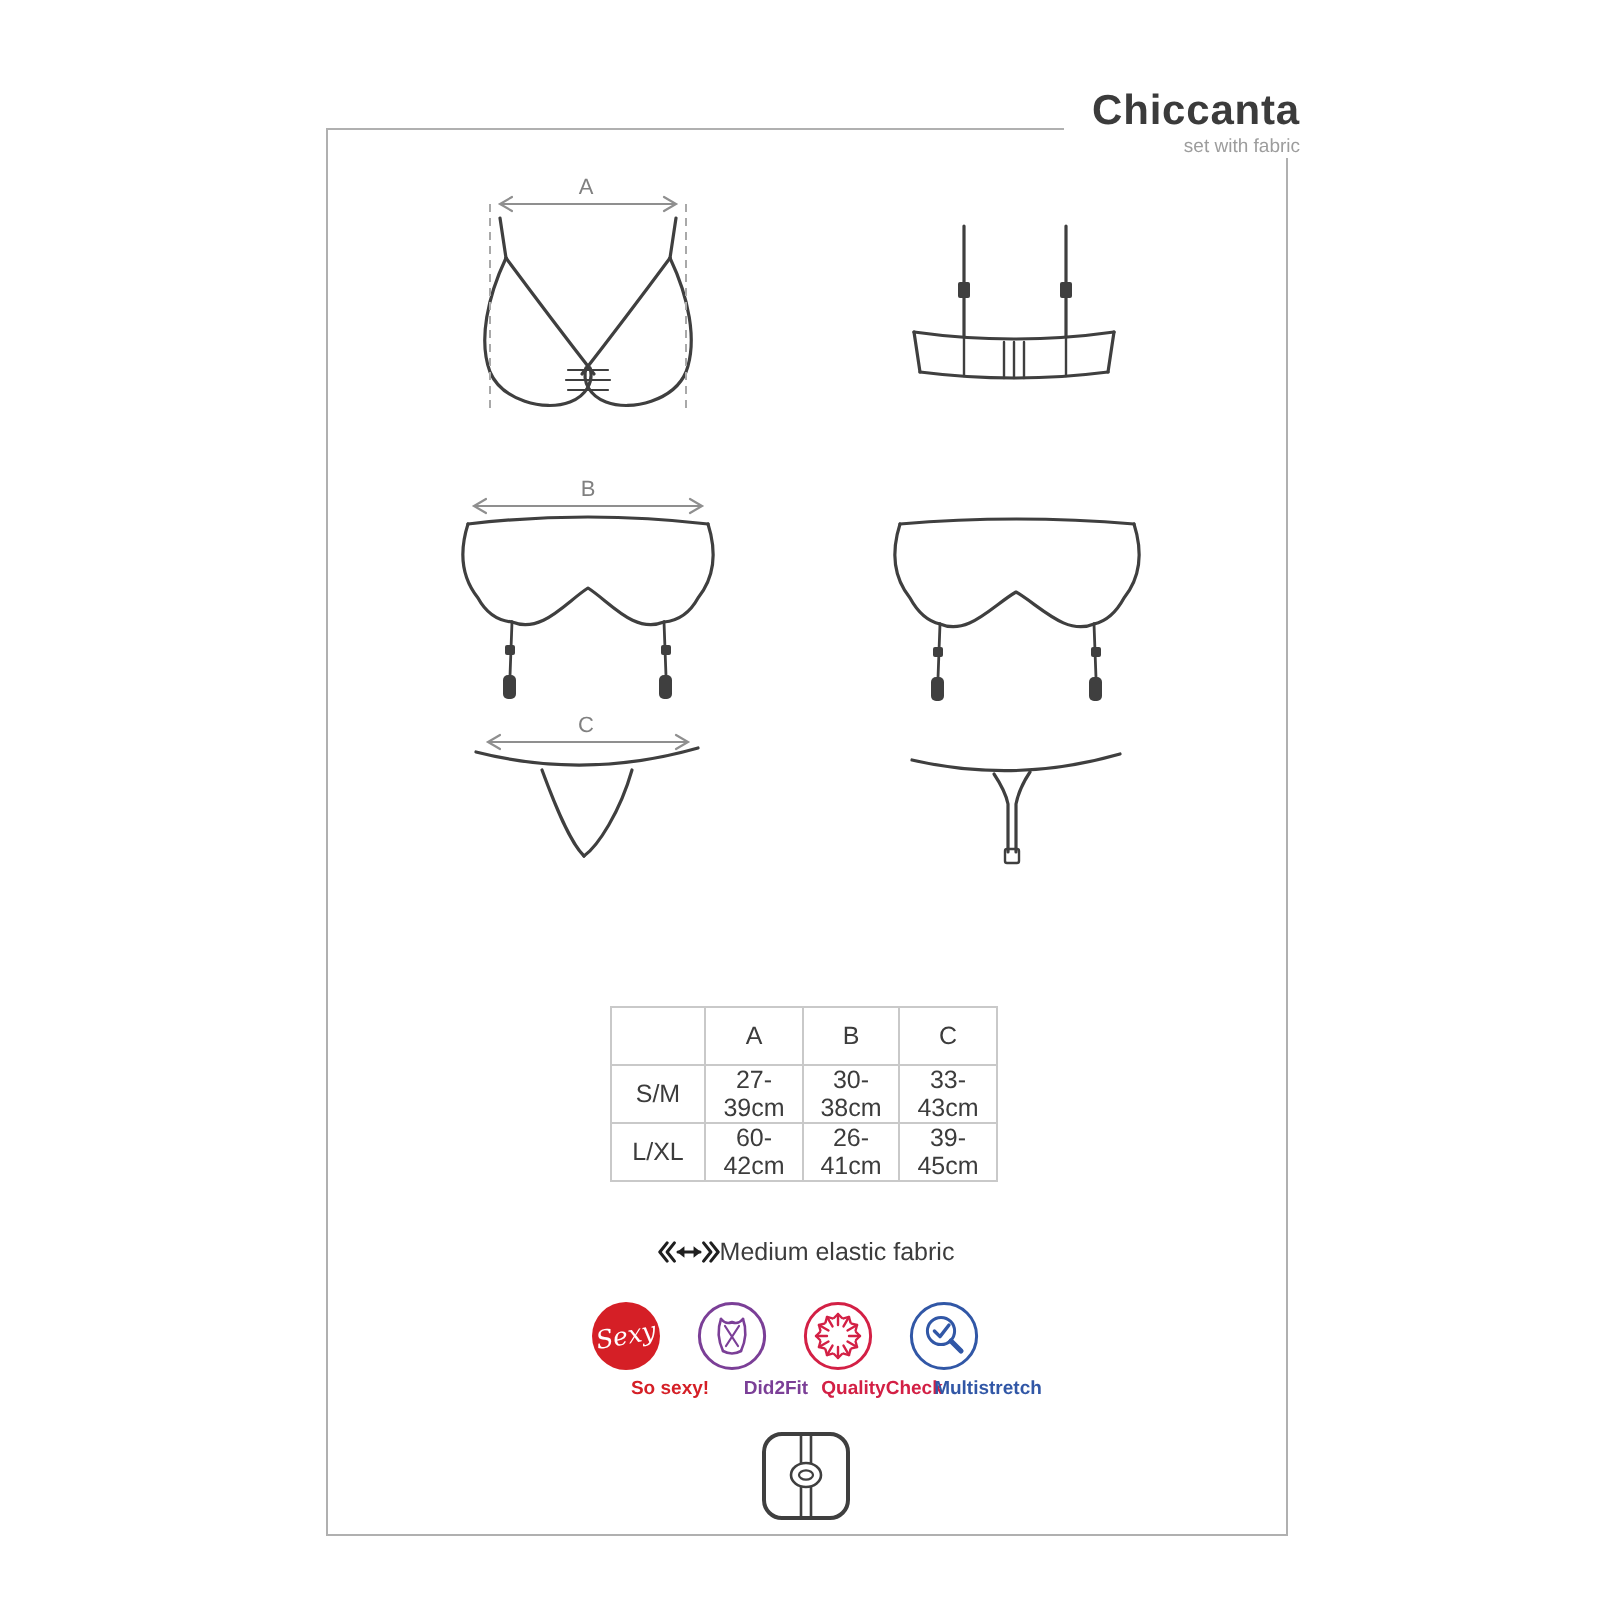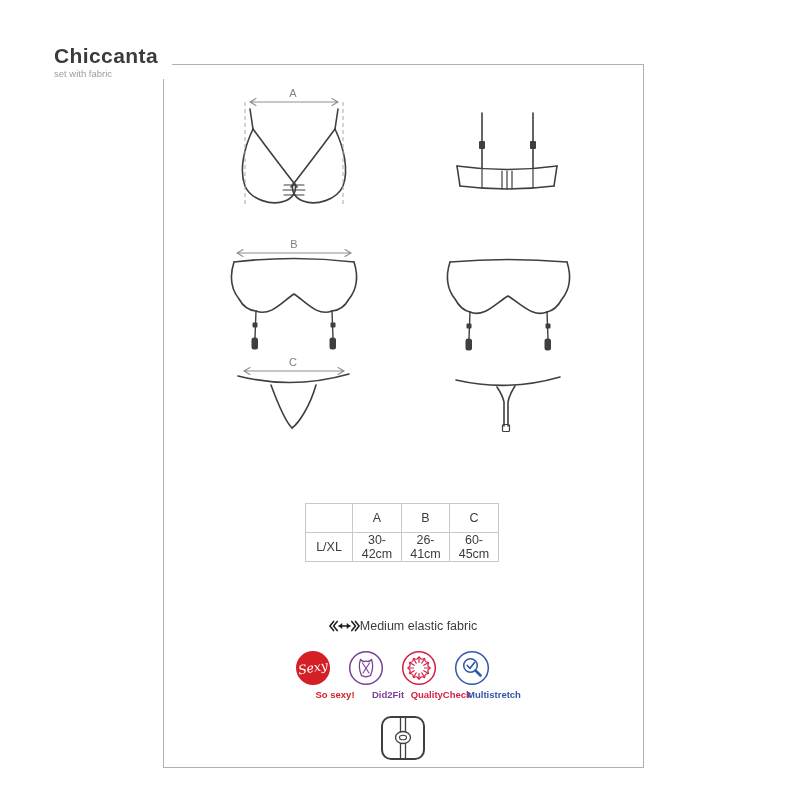--- a/index.html
+++ b/index.html
@@ -1,20 +1,20 @@
 <!DOCTYPE html>
 <html><head>
 <meta charset="utf-8">
 <style>
   html,body{margin:0;padding:0;background:#fff;}
   .canvas{position:relative;width:800px;height:800px;background:#fff;overflow:hidden;
           font-family:"Liberation Sans",sans-serif;}
   .frame{position:absolute;left:163px;top:64px;width:479px;height:702px;
          border:1px solid #b0b0b0;}
-  .title-block{position:absolute;top:44px;left:0;width:664px;text-align:left;padding-left:40px;}
+  .title-block{position:absolute;top:44px;left:0;width:664px;text-align:right;}
   .title-inner{display:inline-block;background:#fff;padding:0 14px;}
   .title{font-size:21px;font-weight:700;color:#3b3b3b;letter-spacing:.4px;line-height:24px;}
   .subtitle{font-size:9.5px;color:#9d9d9d;line-height:11px;}
   .drawings{position:absolute;left:0;top:0;}
   .size-table{position:absolute;left:305px;top:503px;border-collapse:collapse;table-layout:fixed;}
   .size-table td{border:1px solid #c9c9c9;text-align:center;vertical-align:middle;
                  color:#3c3c3c;font-size:12.5px;padding:0;}
   .size-table tr{height:28px;}
   .size-table tr.head{height:29px;}
   .fabric-row{position:absolute;left:163px;top:619px;width:480px;display:flex;
@@ -126,24 +126,30 @@
         <col style="width:49px">
       </colgroup>
     <tbody>
         <tr class="head">
       <td></td>
       <td>A</td>
       <td>B</td>
       <td>C</td>
     </tr>
     <tr>
+      <td>S/M</td>
+      <td>27-39cm</td>
+      <td>30-38cm</td>
+      <td>33-43cm</td>
+    </tr>
+    <tr>
       <td>L/XL</td>
-      <td>30-42cm</td>
+      <td>60-42cm</td>
       <td>26-41cm</td>
-      <td>60-45cm</td>
+      <td>39-45cm</td>
     </tr>
   </tbody>
     </table>
 
   <div class="fabric-row">
     <svg width="31" height="14" viewBox="0 0 34 14">
       <g stroke="#1f1f1f" stroke-width="1.7" fill="none" stroke-linecap="round" stroke-linejoin="round">
         <path d="M5,2 L1,7 L5,12"></path>
           <path d="M9,2 L5,7 L9,12"></path>
         <path d="M25,2 L29,7 L25,12"></path>

